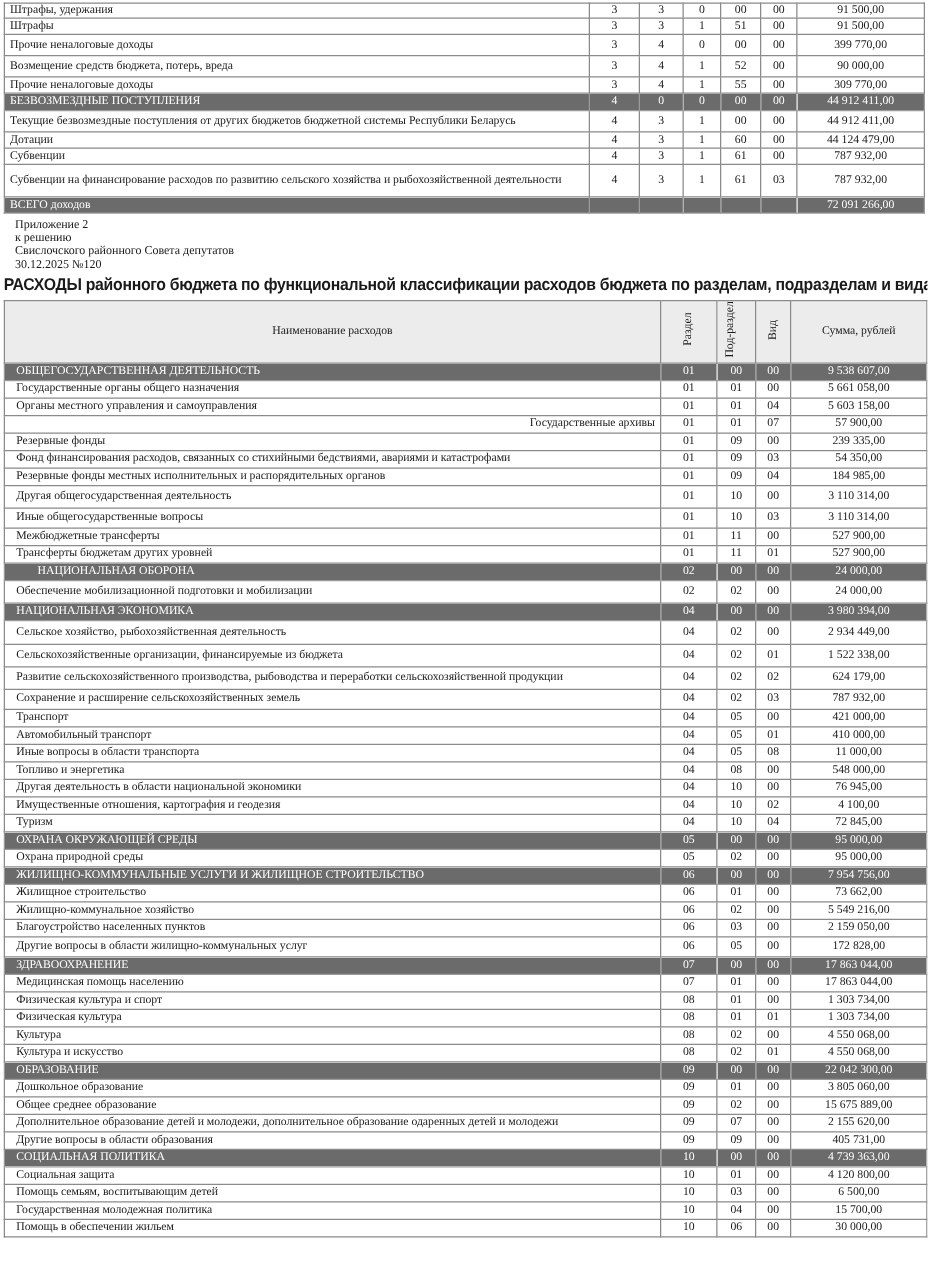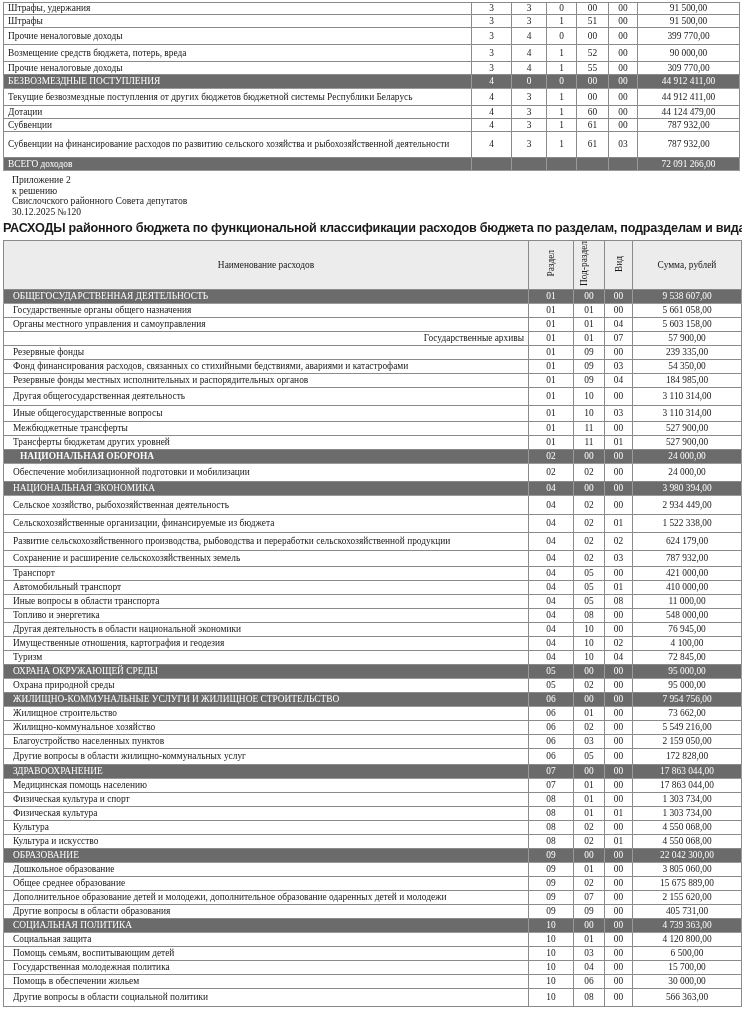--- a/index.html
+++ b/index.html
@@ -233,21 +233,21 @@
         <td class="c">527 900,00</td>
       </tr>
       <tr class="row" style="height: 14px;">
         <td style="padding-left: 9px;">Трансферты бюджетам других уровней</td>
         <td class="c">01</td>
         <td class="c">11</td>
         <td class="c">01</td>
         <td class="c">527 900,00</td>
       </tr>
       <tr class="sec" style="height: 14px;">
-        <td style="padding-left: 16px; font-weight: bold;">НАЦИОНАЛЬНАЯ ОБОРОНА</td>
+        <td style="padding-left: 26px;">НАЦИОНАЛЬНАЯ ОБОРОНА</td>
         <td class="c">02</td>
         <td class="c">00</td>
         <td class="c">00</td>
         <td class="c">24 000,00</td>
       </tr>
       <tr class="row" style="height: 18px;">
         <td style="padding-left: 9px;">Обеспечение мобилизационной подготовки и мобилизации</td>
         <td class="c">02</td>
         <td class="c">02</td>
         <td class="c">00</td>
@@ -491,21 +491,14 @@
         <td class="c">00</td>
         <td class="c">15 700,00</td>
       </tr>
       <tr class="row" style="height: 14px;">
         <td style="padding-left: 9px;">Помощь в обеспечении жильем</td>
         <td class="c">10</td>
         <td class="c">06</td>
         <td class="c">00</td>
         <td class="c">30 000,00</td>
       </tr>
-      <tr class="row" style="height: 18px;">
-        <td style="padding-left: 9px;">Другие вопросы в области социальной политики</td>
-        <td class="c">10</td>
-        <td class="c">08</td>
-        <td class="c">00</td>
-        <td class="c">566 363,00</td>
-      </tr>
     </tbody>
 </table>
 
 </body></html>

